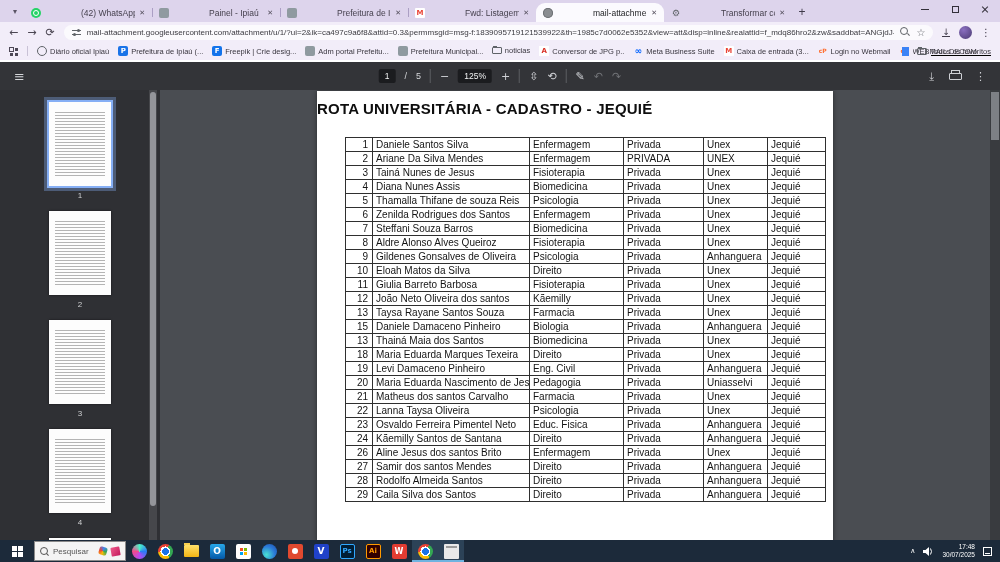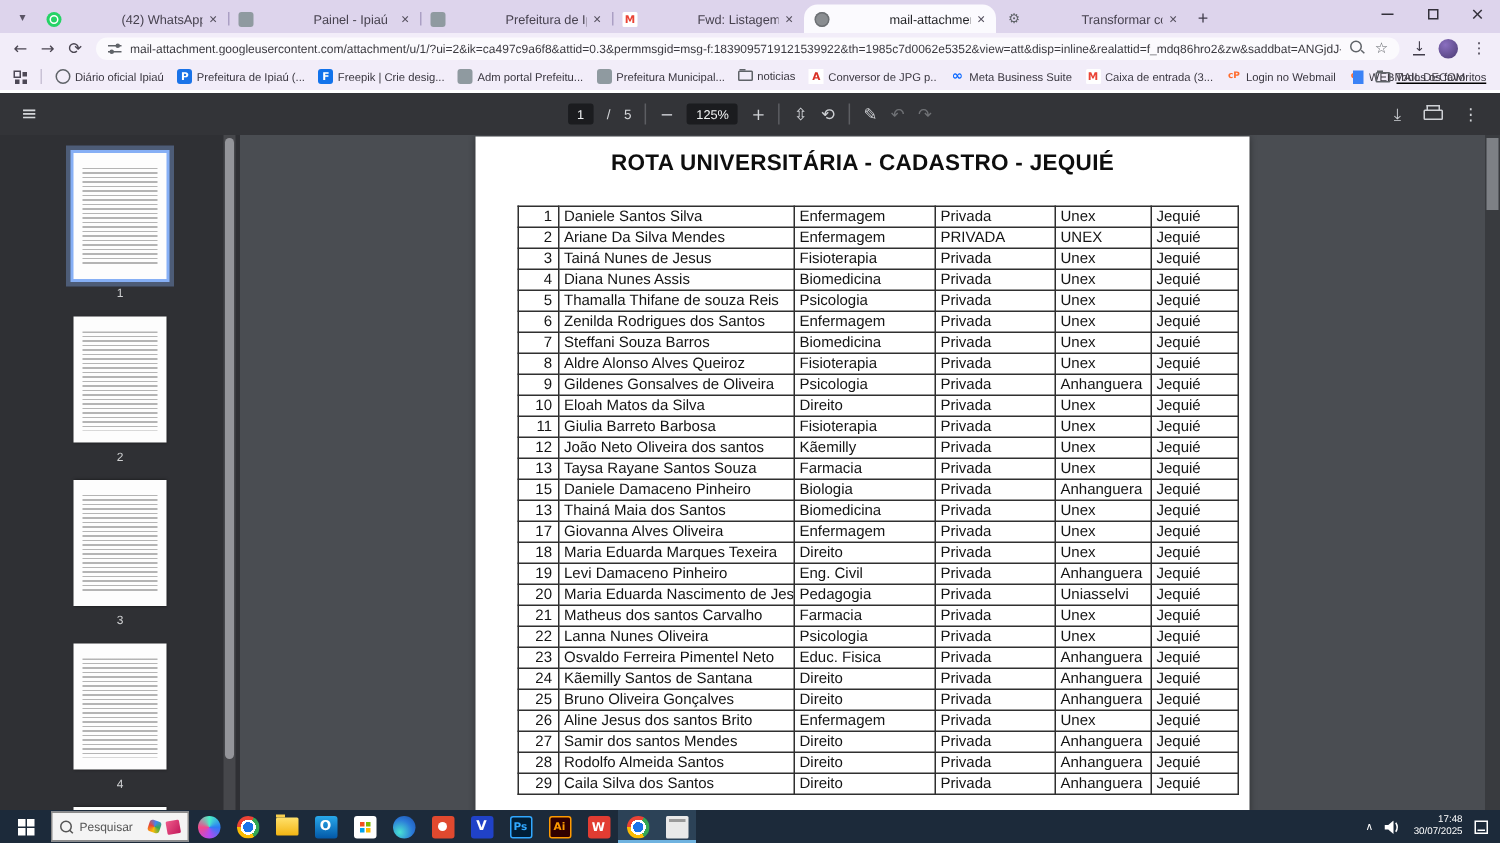--- a/index.html
+++ b/index.html
@@ -96,21 +96,21 @@
            background-image:repeating-linear-gradient(to bottom, #b4b4b4 0 1px, transparent 1px 3px);
            background-size:50px 66px; background-position:6px 10px; background-repeat:no-repeat;
            box-shadow:0 0 2px rgba(0,0,0,.6); }
   .thumb.selected { box-shadow:0 0 0 2px #86aff5, 0 0 0 5px rgba(134,175,245,.35); }
   .thumb-label { color:#cfd0d2; font-size:8px; margin:5px 0 11px; }
   .side-scroll { position:absolute; right:3px; top:0; width:8px; height:100%; background:#46474b; }
   .side-scroll-thumb { position:absolute; top:2px; left:1px; width:6px; height:92%; background:#94959a; border-radius:3px; }
 
   .pdf-main { flex:1; position:relative; overflow:hidden; }
   .page { position:absolute; left:157px; top:1px; width:516px; height:452px; background:#fff; box-shadow:0 0 5px rgba(0,0,0,.45); }
-  .doc-title { text-align:center; margin-top:9px; font-size:15px; font-weight:bold; color:#0e0e0e; letter-spacing:.2px; }
+  .doc-title { text-align:left; margin-top:9px; font-size:15px; font-weight:bold; color:#0e0e0e; letter-spacing:.2px; }
   .doc-table { position:absolute; left:28px; top:46px; border-collapse:collapse; table-layout:fixed; width:480px;
                font-size:10px; color:#141414; }
   .doc-table td { border:1px solid #2f2f2f; height:13.4px; padding:0 3px; white-space:nowrap; overflow:hidden; line-height:13px; }
   .doc-table td.c0 { text-align:right; padding-right:4px; }
   col.c0{width:27px} col.c1{width:157px} col.c2{width:94px} col.c3{width:80px} col.c4{width:64px} col.c5{width:58px}
   .main-scroll { position:absolute; right:0; top:0; width:10px; height:100%; background:#393b3f; }
   .main-scroll-thumb { position:absolute; top:2px; left:1px; width:8px; height:48px; background:#7d8085; }
 
   
   .taskbar { height:22px; background:#1c2a3a; display:flex; align-items:center; flex:none; position:relative; }
@@ -449,28 +449,20 @@
               </tr>
               <tr>
                 <td class="c0">13</td>
                 <td class="c1">Thainá Maia dos Santos</td>
                 <td class="c2">Biomedicina</td>
                 <td class="c3">Privada</td>
                 <td class="c4">Unex</td>
                 <td class="c5">Jequié</td>
               </tr>
               <tr>
-                <td class="c0">17</td>
-                <td class="c1">Giovanna Alves Oliveira</td>
-                <td class="c2">Enfermagem</td>
-                <td class="c3">Privada</td>
-                <td class="c4">Unex</td>
-                <td class="c5">Jequié</td>
-              </tr>
-              <tr>
                 <td class="c0">18</td>
                 <td class="c1">Maria Eduarda Marques Texeira</td>
                 <td class="c2">Direito</td>
                 <td class="c3">Privada</td>
                 <td class="c4">Unex</td>
                 <td class="c5">Jequié</td>
               </tr>
               <tr>
                 <td class="c0">19</td>
                 <td class="c1">Levi Damaceno Pinheiro</td>
@@ -490,45 +482,37 @@
               <tr>
                 <td class="c0">21</td>
                 <td class="c1">Matheus dos santos Carvalho</td>
                 <td class="c2">Farmacia</td>
                 <td class="c3">Privada</td>
                 <td class="c4">Unex</td>
                 <td class="c5">Jequié</td>
               </tr>
               <tr>
                 <td class="c0">22</td>
-                <td class="c1">Lanna Nunes Oliveira</td>
+                <td class="c1">Lanna Taysa Oliveira</td>
                 <td class="c2">Psicologia</td>
                 <td class="c3">Privada</td>
                 <td class="c4">Unex</td>
                 <td class="c5">Jequié</td>
               </tr>
               <tr>
                 <td class="c0">23</td>
                 <td class="c1">Osvaldo Ferreira Pimentel Neto</td>
                 <td class="c2">Educ. Fisica</td>
                 <td class="c3">Privada</td>
                 <td class="c4">Anhanguera</td>
                 <td class="c5">Jequié</td>
               </tr>
               <tr>
                 <td class="c0">24</td>
                 <td class="c1">Kãemilly Santos de Santana</td>
-                <td class="c2">Direito</td>
-                <td class="c3">Privada</td>
-                <td class="c4">Anhanguera</td>
-                <td class="c5">Jequié</td>
-              </tr>
-              <tr>
-                <td class="c0">25</td>
-                <td class="c1">Bruno Oliveira Gonçalves</td>
                 <td class="c2">Direito</td>
                 <td class="c3">Privada</td>
                 <td class="c4">Anhanguera</td>
                 <td class="c5">Jequié</td>
               </tr>
               <tr>
                 <td class="c0">26</td>
                 <td class="c1">Aline Jesus dos santos Brito</td>
                 <td class="c2">Enfermagem</td>
                 <td class="c3">Privada</td>

